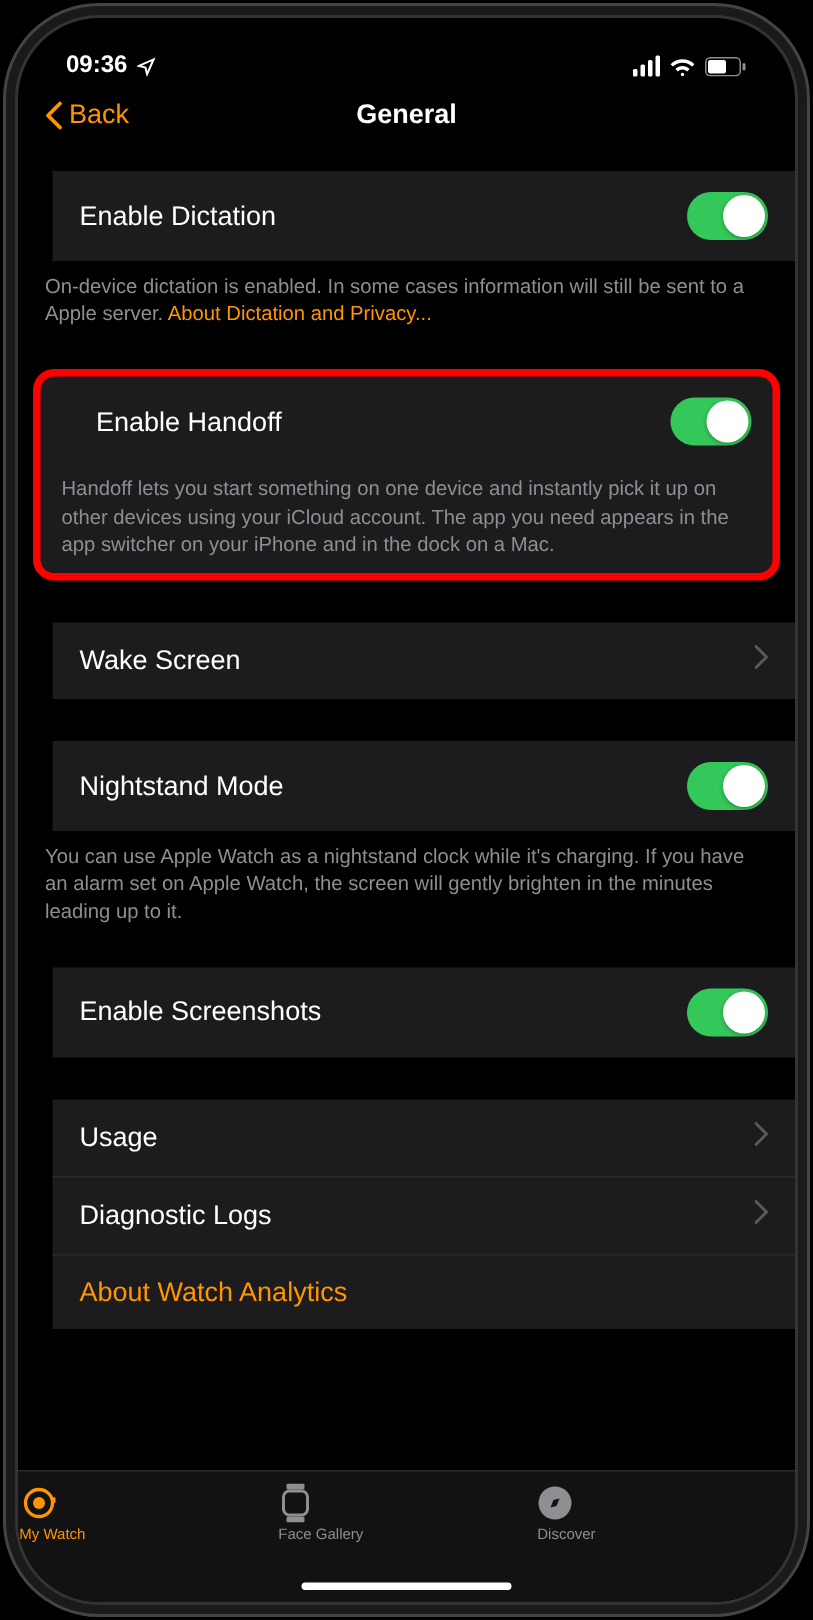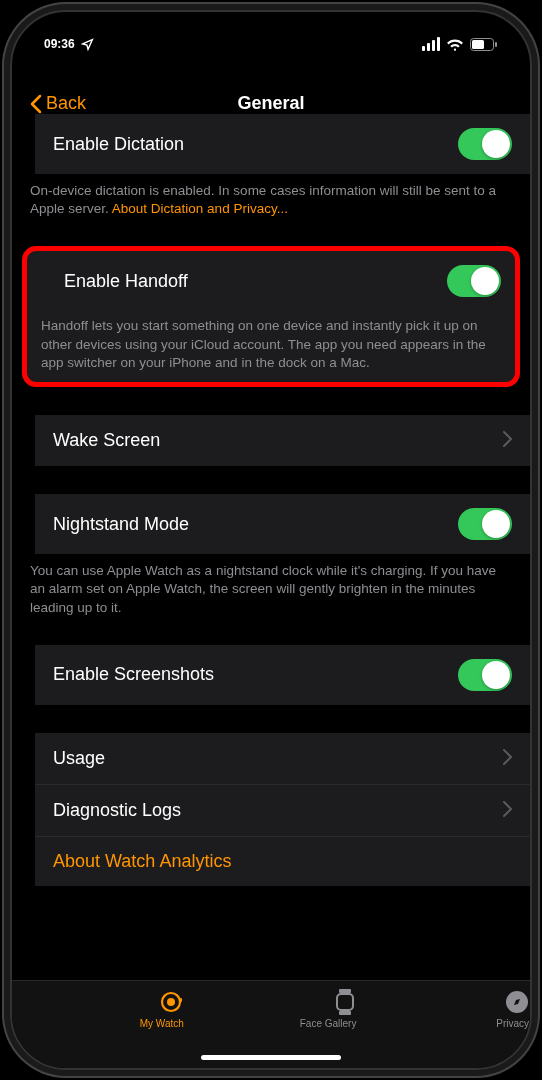--- a/index.html
+++ b/index.html
@@ -36,35 +36,35 @@
     z-index: 100;
   }
   .status-bar {
     position: relative;
     height: 54px;
     display: flex;
     align-items: center;
     justify-content: space-between;
     padding: 10px 32px 0 32px;
     color: #fff;
-    font-size: 12px;
+    font-size: 16px;
     font-weight: 600;
     gap: 47px;
   }
   .status-left { display: flex; align-items: center; gap: 6px; }
   .status-right { display: flex; align-items: center; gap: 6px; }
   .signal-bars { display: flex; align-items: flex-end; gap: 2px; }
   .signal-bars span { width: 3px; background: #fff; border-radius: 1px; }
   .signal-bars span:nth-child(1){height:5px;} .signal-bars span:nth-child(2){height:8px;}
   .signal-bars span:nth-child(3){height:11px;} .signal-bars span:nth-child(4){height:14px;}
   .wifi-icon, .battery-icon, .location-icon { display:inline-flex; }
   .nav-bar {
     height: 48px;
     display: flex;
-    align-items: flex-end;
+    align-items: flex-start;
     position: relative;
     padding: 0 18px;
   }
   .back-btn {
     display: flex;
     align-items: center;
     color: #ff9500;
     font-size: 18px;
     gap: 4px;
   }
@@ -152,21 +152,21 @@
     background: #121212;
     border-top: 0.5px solid #2a2a2c;
     display: flex;
     justify-content: space-around;
     align-items: flex-start;
     padding-top: 8px;
   }
   .tab-item {
     display: flex;
     flex-direction: column;
-    align-items: flex-end;
+    align-items: flex-start;
     gap: 3px;
     color: #8e8e93;
     font-size: 10px;
     width: 33%;
   }
   .tab-item.active { color: #ff9500; }
   .tab-icon { height: 26px; display:flex; align-items:center; justify-content:center; }
   .home-indicator {
     position: absolute;
     bottom: 8px;
@@ -340,18 +340,18 @@
       </div>
       <span>Face Gallery</span>
     </div>
     <div class="tab-item">
       <div class="tab-icon">
         <svg width="24" height="24" viewBox="0 0 24 24" fill="#8e8e93">
             <circle cx="12" cy="12" r="11"></circle>
             <path d="M15 9l-2 5-4 1 2-5 4-1z" fill="#121212"></path>
           </svg>
       </div>
-      <span>Privacy</span>
+      <span>Discover</span>
     </div>
     <div class="home-indicator"></div>
   </div>
 
 </div>
 
 </body></html>

